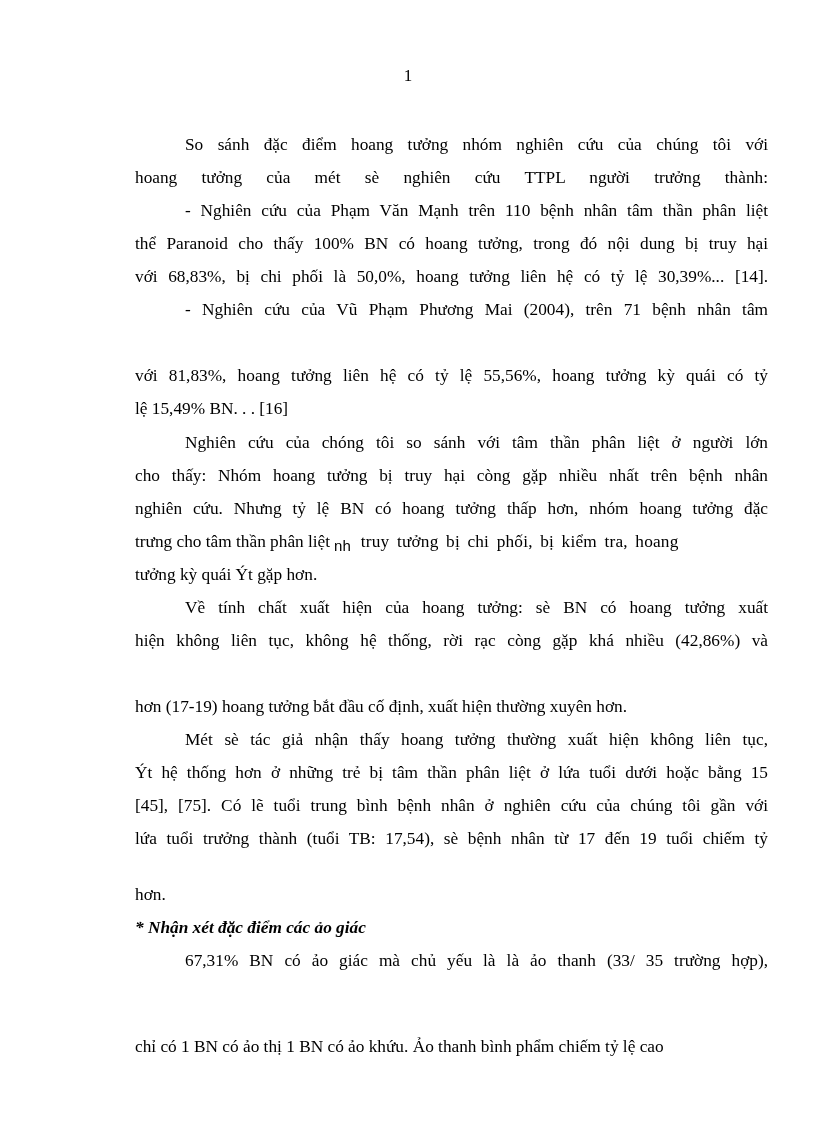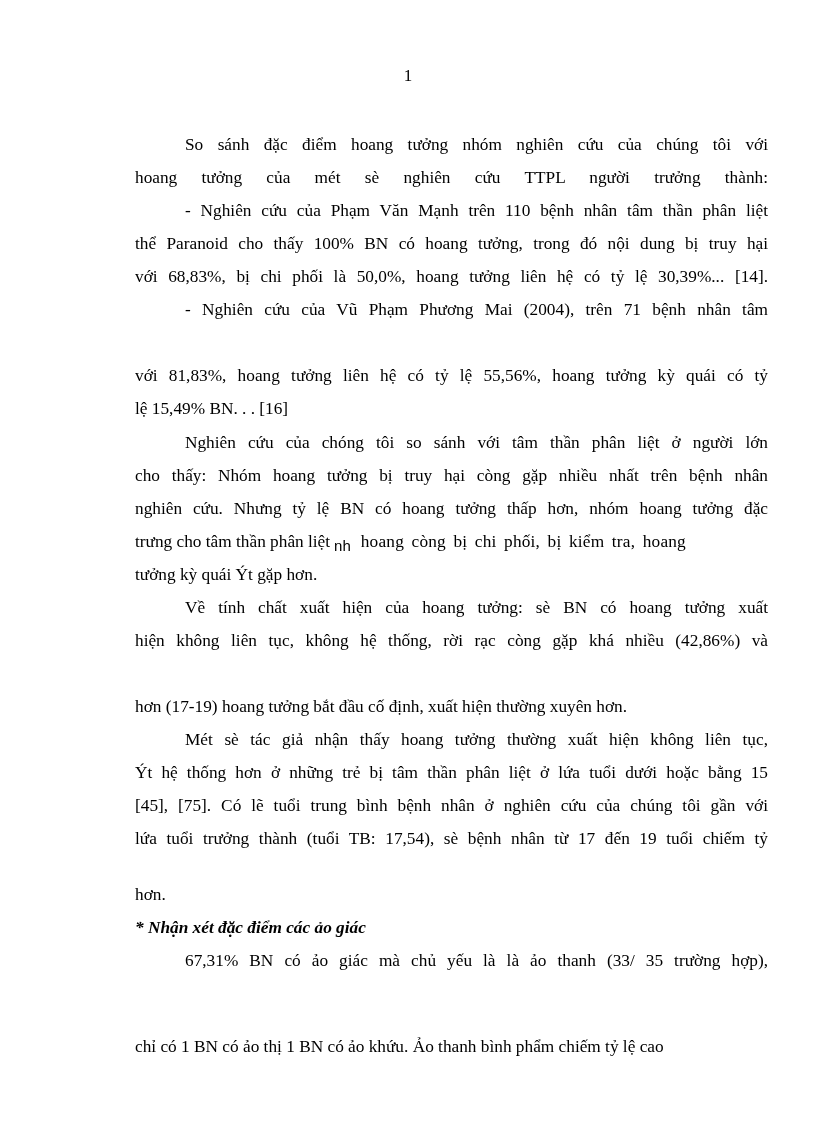--- a/index.html
+++ b/index.html
@@ -24,21 +24,21 @@
   <div class="line just ind" style="top:200px">- Nghiên cứu của Phạm Văn Mạnh trên 110 bệnh nhân tâm thần phân liệt</div>
   <div class="line just" style="top:233px">thể Paranoid cho thấy 100% BN có hoang tưởng, trong đó nội dung bị truy hại</div>
   <div class="line just" style="top:266px">với 68,83%, bị chi phối là 50,0%, hoang tưởng liên hệ có tỷ lệ 30,39%... [14].</div>
   <div class="line just ind" style="top:299px">- Nghiên cứu của Vũ Phạm Phương Mai (2004), trên 71 bệnh nhân tâm</div>
   <div class="line just" style="top:365px">với 81,83%, hoang tưởng liên hệ có tỷ lệ 55,56%, hoang tưởng kỳ quái có tỷ</div>
   <div class="line" style="top:398px">lệ 15,49% BN. . . [16]</div>
   <div class="line just ind" style="top:432px">Nghiên cứu của chóng tôi so sánh với tâm thần phân liệt ở người lớn</div>
   <div class="line just" style="top:465px">cho thấy: Nhóm hoang tưởng bị truy hại còng gặp nhiều nhất trên bệnh nhân</div>
   <div class="line just" style="top:498px">nghiên cứu. Nhưng tỷ lệ BN có hoang tưởng thấp hơn, nhóm hoang tưởng đặc</div>
   <div class="line" style="top:531px">
-    <span>trưng cho tâm thần phân liệt</span><span class="nh">nh</span><span style="letter-spacing:0.2px; word-spacing:3px;">hoang còng bị chi phối, bị kiểm tra, hoang</span>
+    <span>trưng cho tâm thần phân liệt</span><span class="nh">nh</span><span style="letter-spacing:0.2px; word-spacing:3px;">truy tưởng bị chi phối, bị kiểm tra, hoang</span>
   </div>
   <div class="line" style="top:564px">tưởng kỳ quái Ýt gặp hơn.</div>
   <div class="line just ind" style="top:597px">Về tính chất xuất hiện của hoang tưởng: sè BN có hoang tưởng xuất</div>
   <div class="line just" style="top:630px">hiện không liên tục, không hệ thống, rời rạc còng gặp khá nhiều (42,86%) và</div>
   <div class="line" style="top:696px">hơn (17-19) hoang tưởng bắt đầu cố định, xuất hiện thường xuyên hơn.</div>
   <div class="line just ind" style="top:729px">Mét sè tác giả nhận thấy hoang tưởng thường xuất hiện không liên tục,</div>
   <div class="line just" style="top:762px">Ýt hệ thống hơn ở những trẻ bị tâm thần phân liệt ở lứa tuổi dưới hoặc bằng 15</div>
   <div class="line just" style="top:795px">[45], [75]. Có lẽ tuổi trung bình bệnh nhân ở nghiên cứu của chúng tôi gần với</div>
   <div class="line just" style="top:828px">lứa tuổi trưởng thành (tuổi TB: 17,54), sè bệnh nhân từ 17 đến 19 tuổi chiếm tỷ</div>
   <div class="line heading" style="top:917px">* Nhận xét đặc điểm các ảo giác</div>

